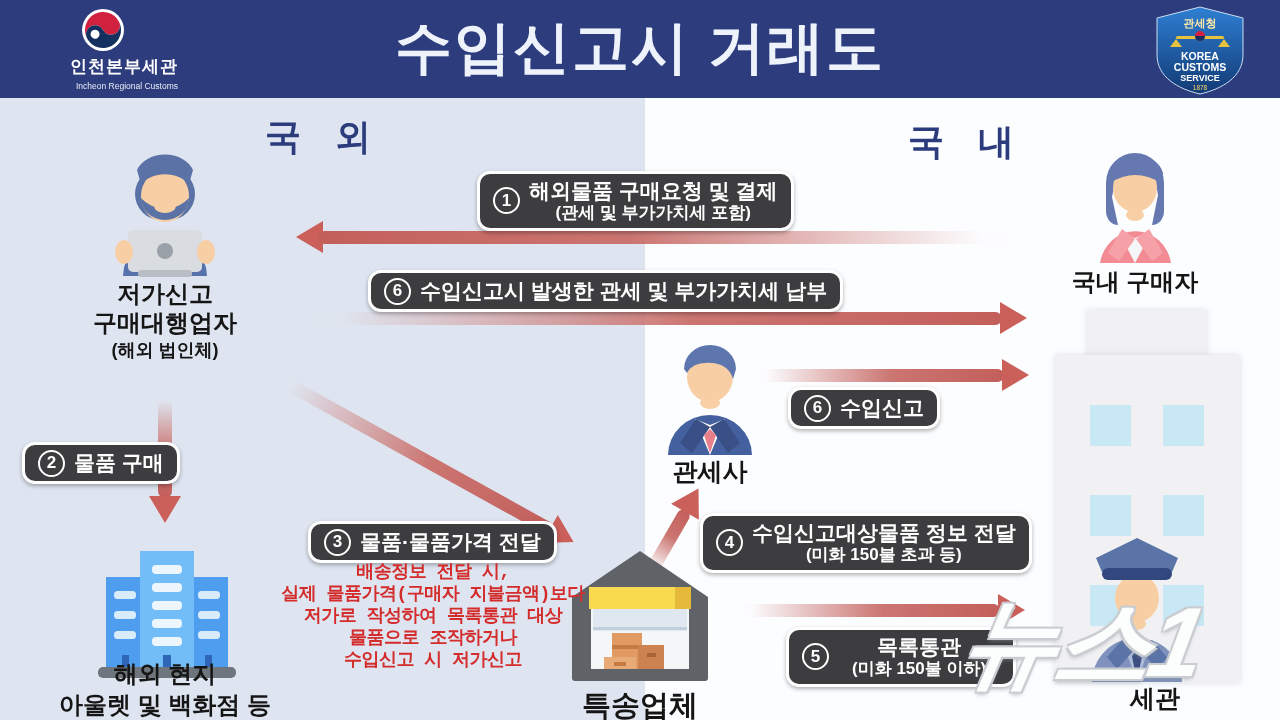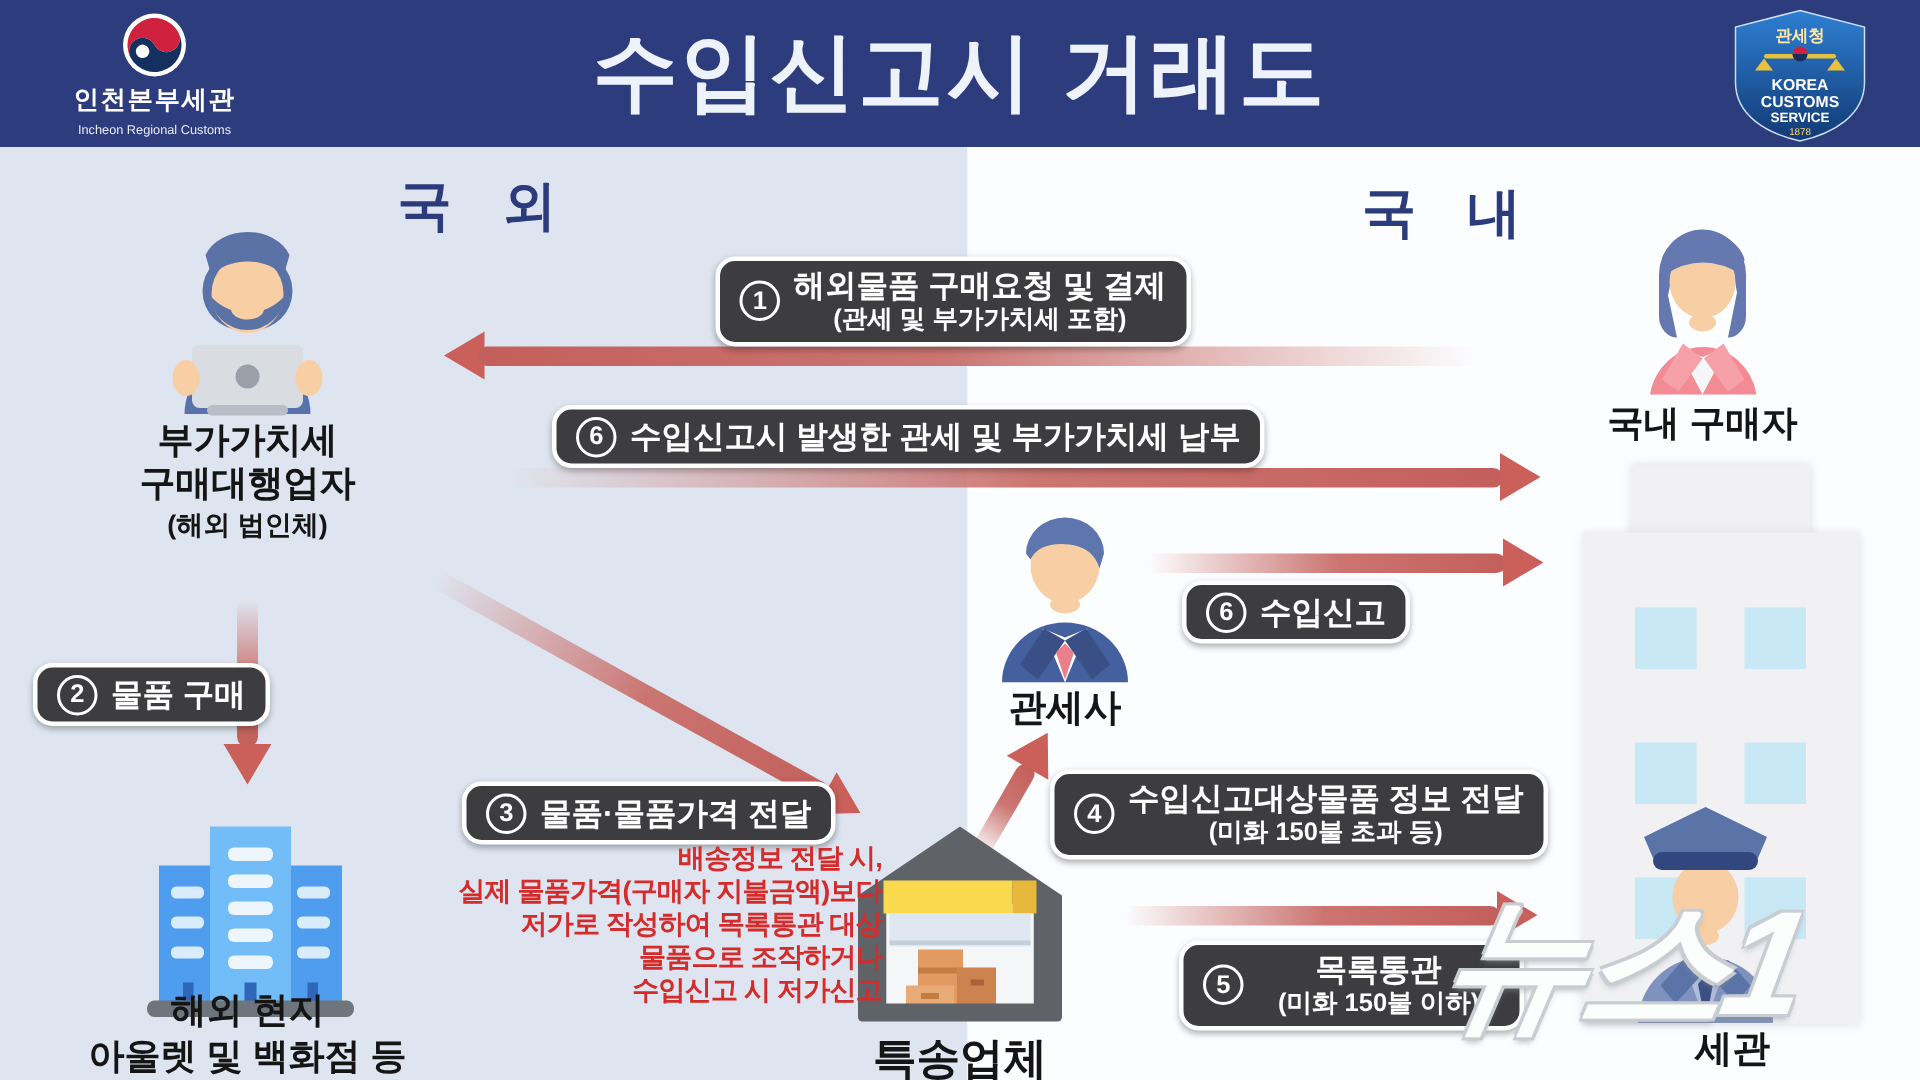--- a/index.html
+++ b/index.html
@@ -2,21 +2,21 @@
 <html><head>
 <meta charset="utf-8">
 <style>
   * { margin:0; padding:0; box-sizing:border-box; }
   html,body { width:1280px; height:720px; }
   body { font-family:"Liberation Sans","DejaVu Sans",sans-serif; }
   #stage { position:relative; width:1280px; height:720px; overflow:hidden; background:#fcfdff; }
 
   
   #header { position:absolute; left:0; top:0; width:1280px; height:98px; background:#2d3c7d; z-index:10; }
-  .logo-group { position:absolute; left:28px; top:6px; width:150px; text-align:center; color:#fff; }
+  .logo-group { position:absolute; left:28px; top:6px; width:150px; text-align:right; color:#fff; }
   .logo-mark { width:44px; height:44px; margin:2px auto 3px; }
   .org-name { font-size:17px; font-weight:700; letter-spacing:1px; }
   .org-name-en { font-size:8.5px; margin-top:3px; color:#e8ecf6; }
   .main-title { position:absolute; left:0; top:10px; width:1280px; text-align:center;
                 font-size:57px; font-weight:800; color:#eef2fb; letter-spacing:2px; }
   .badge { position:absolute; left:1150px; top:5px; width:100px; height:90px; }
 
   
   .panel-overseas { position:absolute; left:0; top:98px; width:645px; height:622px; background:#dee5f0; }
   .panel-domestic { position:absolute; left:645px; top:98px; width:635px; height:622px; background:#fcfdff; }
@@ -44,22 +44,22 @@
   
   .box { position:absolute; z-index:4; display:inline-flex; align-items:center; gap:9px;
          background:#3d3d3f; border:3px solid #fff; border-radius:13px; padding:4px 13px;
          color:#fff; box-shadow:0 2px 4px rgba(0,0,0,0.3); white-space:nowrap; }
   .num-circle { flex:0 0 auto; width:27px; height:27px; border:2.5px solid #fff; border-radius:50%;
                 display:flex; align-items:center; justify-content:center; font-size:17px; font-weight:800; }
   .box-lines { display:flex; flex-direction:column; align-items:center; line-height:1.2; }
   .box .l1 { font-size:21px; font-weight:800; }
   .box .l2 { font-size:17px; font-weight:700; }
 
-  #warning { position:absolute; left:278px; top:562px; width:310px; z-index:4; text-align:right;
-             color:#d42b2b; font-size:18px; font-weight:800; line-height:1.22; white-space:pre-line; letter-spacing:-0.5px; }
+  #warning { position:absolute; left:278px; top:562px; width:310px; z-index:4; text-align:center;
+             color:#d42b2b; font-size:18px; font-weight:800; line-height:1.22; white-space:pre-line; letter-spacing:-0.5px;font-family:Liberation Mono, monospace; }
 
   
   #customs-building { position:absolute; left:1055px; top:310px; width:185px; height:373px; z-index:1; }
   #customs-building .b-top { position:absolute; left:32px; top:0; width:120px; height:55px; background:#f1f1f4; box-shadow:0 0 6px rgba(120,130,150,0.25); }
   #customs-building .b-main { position:absolute; left:0; top:45px; width:185px; height:328px; background:#f1f1f4; box-shadow:0 0 6px rgba(120,130,150,0.25); }
   #customs-building .win { position:absolute; width:41px; height:41px; background:#c7e8f4; }
 
   
   #watermark { position:absolute; left:962px; top:578px; z-index:6; font-size:98px; font-weight:800; font-style:italic;
                transform:skewX(-10deg); color:rgba(255,255,255,0.95); letter-spacing:-4px;
@@ -152,21 +152,21 @@
       <ellipse cx="67" cy="58" rx="11" ry="7" fill="#f8cfa4"></ellipse>
       <path d="M39,22 a30,24 0 0 1 56,0 l-4,14 a28,20 0 0 0 -48,0 Z" fill="#5b72a6"></path>
       <rect x="30" y="82" width="74" height="42" rx="5" fill="#d9dce0"></rect>
       <circle cx="67" cy="103" r="8" fill="#9aa0a8"></circle>
       <ellipse cx="26" cy="104" rx="9" ry="12" fill="#f8cfa4"></ellipse>
       <ellipse cx="108" cy="104" rx="9" ry="12" fill="#f8cfa4"></ellipse>
       <rect x="40" y="122" width="54" height="7" rx="3.5" fill="#b9bec6"></rect>
     </svg>
   </div>
   <div class="actor-label" style="left:50px; top:280px; width:230px; font-size:24px; line-height:1.2;">
-    <div>부가가치세</div>
+    <div>저가신고</div>
     <div>구매대행업자</div>
     <div style="font-size:18px; margin-top:2px;">(해외 법인체)</div>
   </div>
 
   <div class="figure" style="left:1078px; top:143px;">
     <svg viewBox="0 0 115 122" width="115" height="122">
       <path d="M22,120 a36,38 0 0 1 71,0 Z" fill="#f28b93"></path>
       <path d="M40,88 L57,120 L74,88 L57,95 Z" fill="#f5f6f8"></path>
       <path d="M44,86 l13,10 l-16,22 l-11,-8 Z" fill="#f6a0a8"></path>
       <path d="M71,86 l-13,10 l16,22 l11,-8 Z" fill="#f6a0a8"></path>

